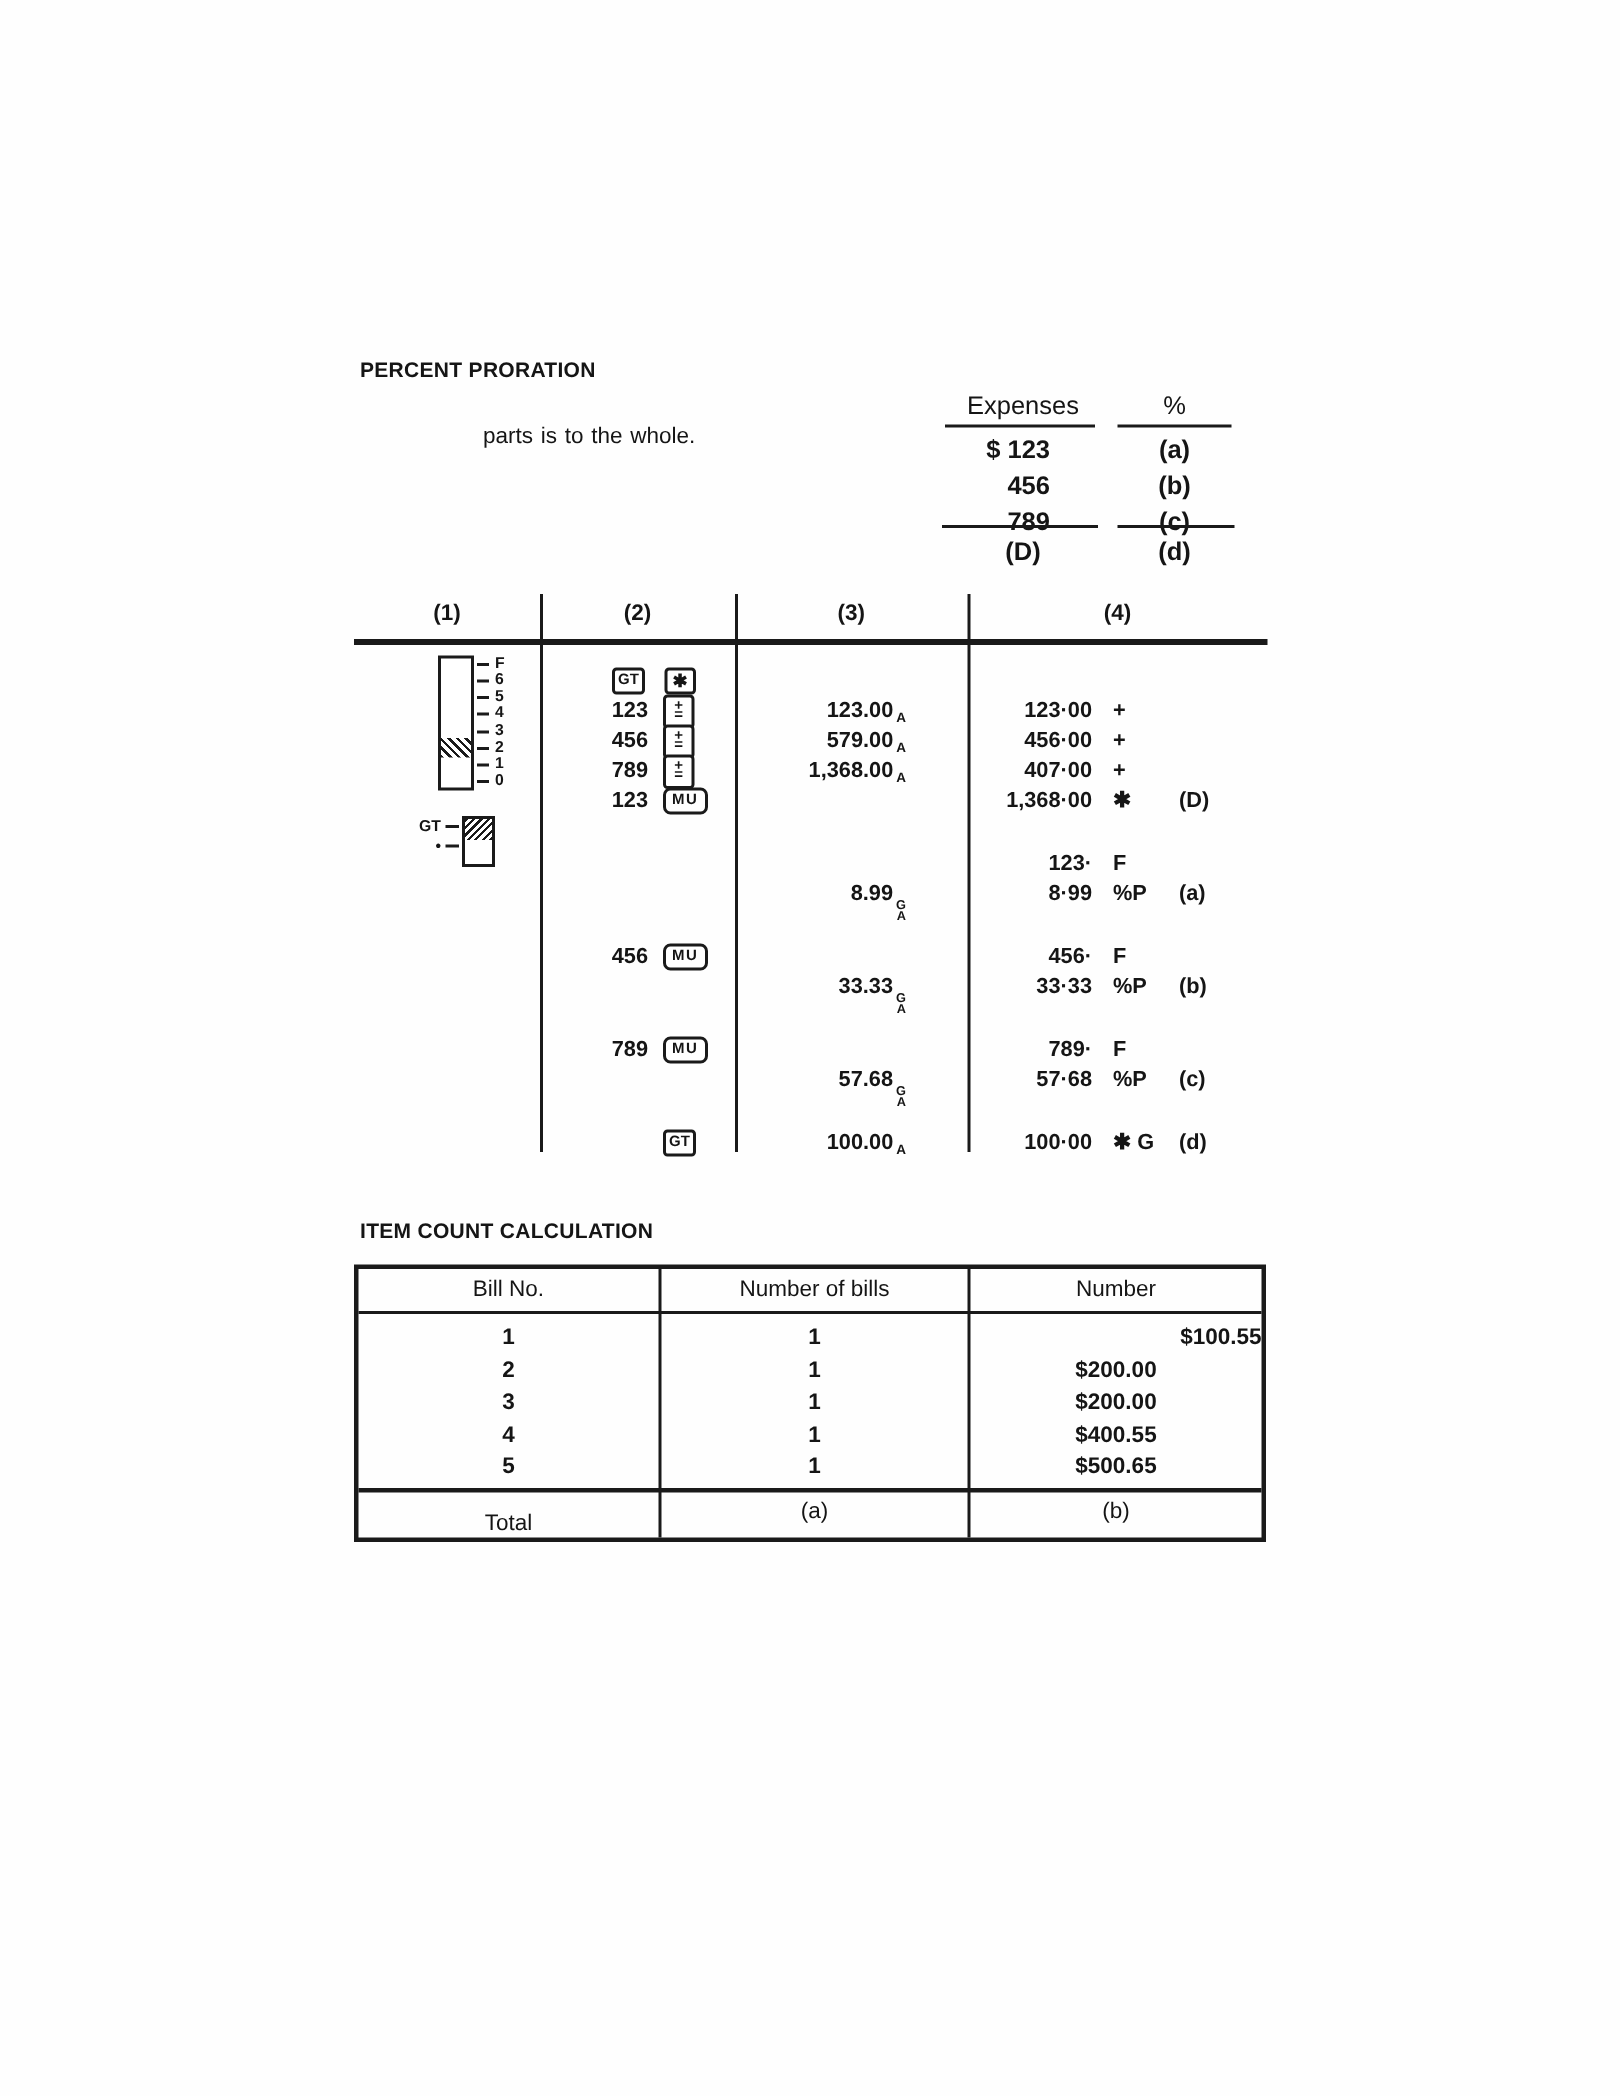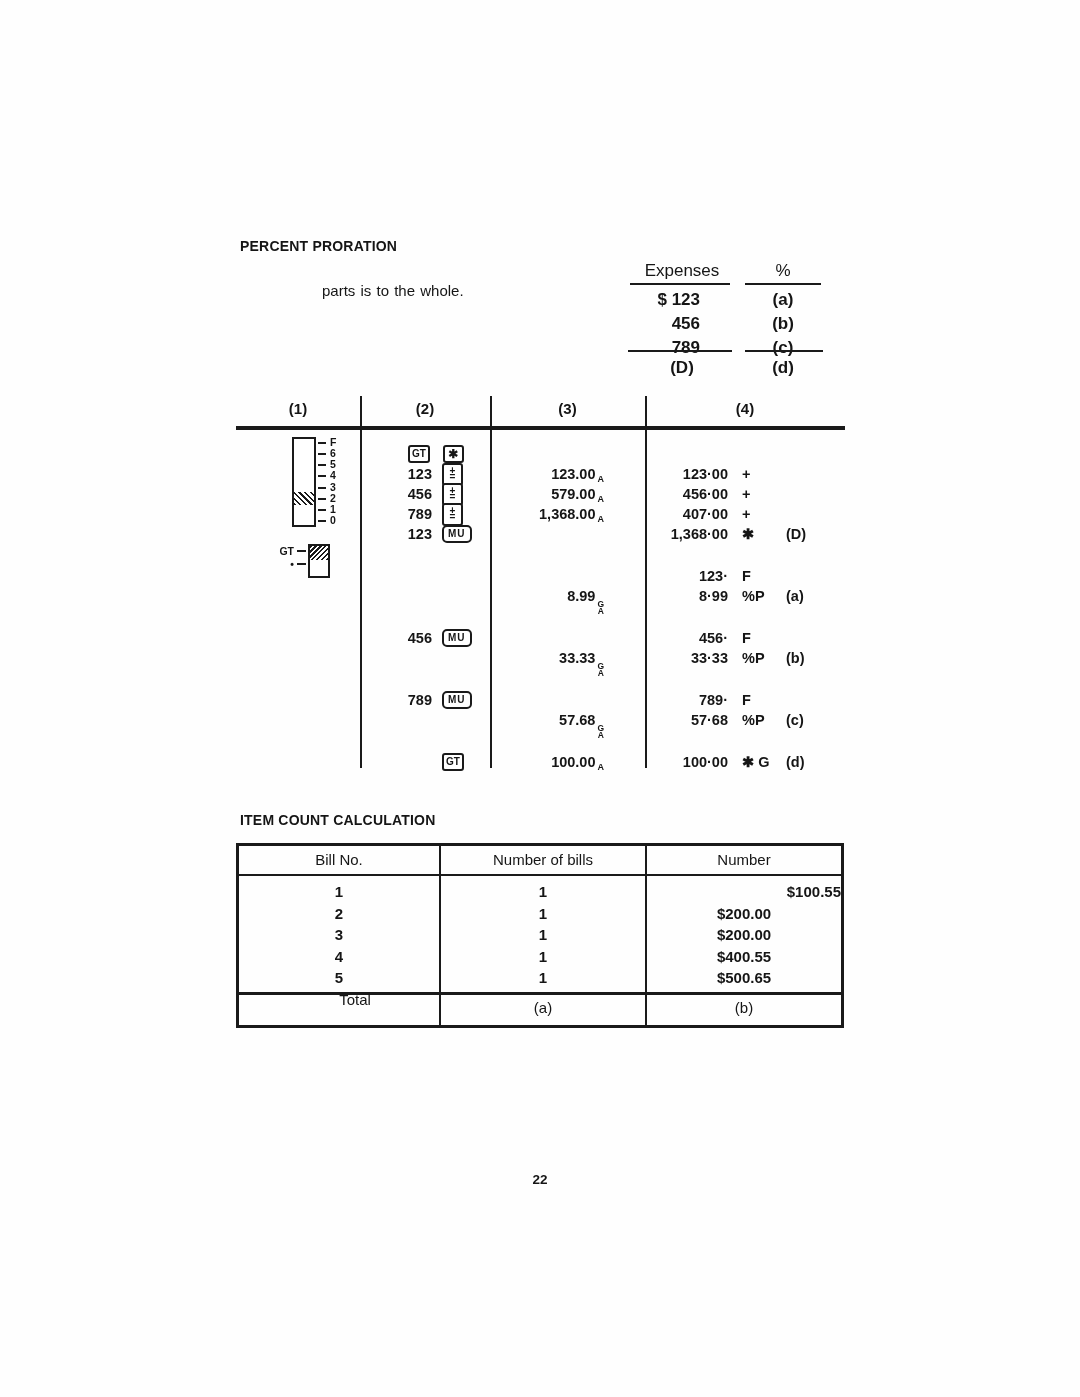--- a/index.html
+++ b/index.html
@@ -265,19 +265,18 @@
         <div class="ic-cell bold" style="left: 202px; top: 79.2px; width: 204px;">1</div>
         <div class="ic-cell bold" style="left: 408px; top: 79.2px; width: 194px;">$200.00</div>
         <div class="ic-cell bold" style="left: 0px; top: 100.8px; width: 200px;">4</div>
         <div class="ic-cell bold" style="left: 202px; top: 100.8px; width: 204px;">1</div>
         <div class="ic-cell bold" style="left: 408px; top: 100.8px; width: 194px;">$400.55</div>
         <div class="ic-cell bold" style="left: 0px; top: 122.4px; width: 200px;">5</div>
         <div class="ic-cell bold" style="left: 202px; top: 122.4px; width: 204px;">1</div>
         <div class="ic-cell bold" style="left: 408px; top: 122.4px; width: 194px;">$500.65</div>
       </div>
     <div class="hline" style="left:0;top:146px;width:602px;height:2.5px;"></div>
-    <div class="ic-cell" style="left:0;top:144px;width:200px;margin-left:16px;">Total</div>
+    <div class="ic-cell" style="left:0;top:160px;width:200px;">Total</div>
     <div class="ic-cell" style="left:202px;top:152px;width:204px;">(a)</div>
     <div class="ic-cell" style="left:408px;top:152px;width:194px;">(b)</div>
   </div>
 
-  <div class="pgnum">22</div>
 </div>
 
 </body></html>

